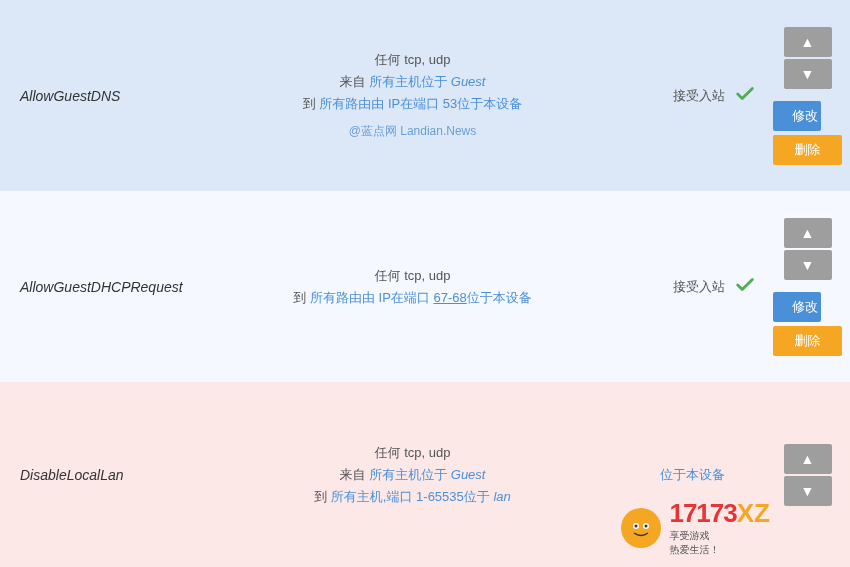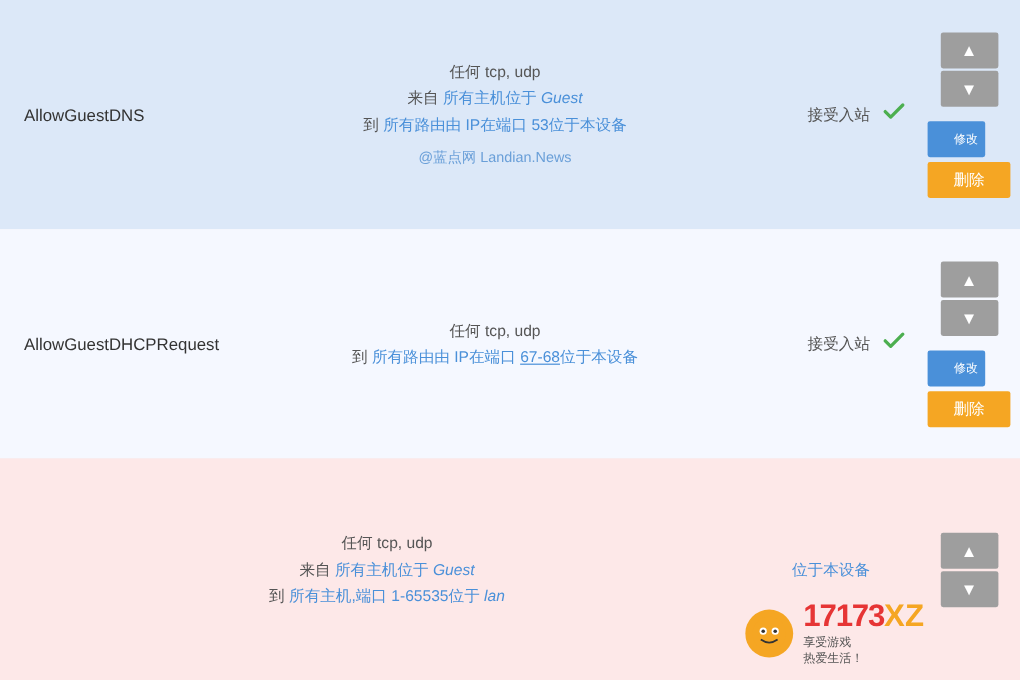--- a/index.html
+++ b/index.html
@@ -39,20 +39,21 @@
     .rule-row.row-pink {
       background: #fde8e8;
     }
 
     .rule-name {
       font-size: 14px;
       color: #333;
       font-weight: normal;
       width: 180px;
       flex-shrink: 0;
+      font-style: italic;
     }
 
     .rule-details {
       flex: 1;
       display: flex;
       flex-direction: column;
       align-items: center;
       gap: 4px;
       justify-content: center;
     }
@@ -124,21 +125,21 @@
       margin-top: 8px;
     }
 
     .btn-modify {
       width: 48px;
       height: 30px;
       background: #4a90d9;
       border: none;
       cursor: pointer;
       color: white;
-      font-size: 10px;
+      font-size: 13px;
       border-radius: 2px;
       padding-left: 16px;
     }
 
     .btn-delete {
       width: 69px;
       height: 30px;
       background: #f5a623;
       border: none;
       cursor: pointer;
@@ -241,20 +242,21 @@
       </div>
       <div class="action-btns">
         <button class="btn-modify">修改</button>
         <button class="btn-delete">删除</button>
       </div>
     </div>
   </div>
 
   <div class="rule-row row-pink" style="min-height:185px; align-items:stretch;">
     <div style="display:flex; align-items:center; flex:1;">
+      <div class="rule-name">DisableLocalLan</div>
       <div class="rule-details">
         <div class="line">任何 tcp, udp</div>
         <div class="line">
           来自 <a class="link">所有主机位于 <em>Guest</em></a>
         </div>
         <div class="line">
           到 <a class="link">所有主机,端口 1-65535位于 <em>lan</em></a>
         </div>
       </div>
       <div class="rule-action reject">位于本设备</div>

